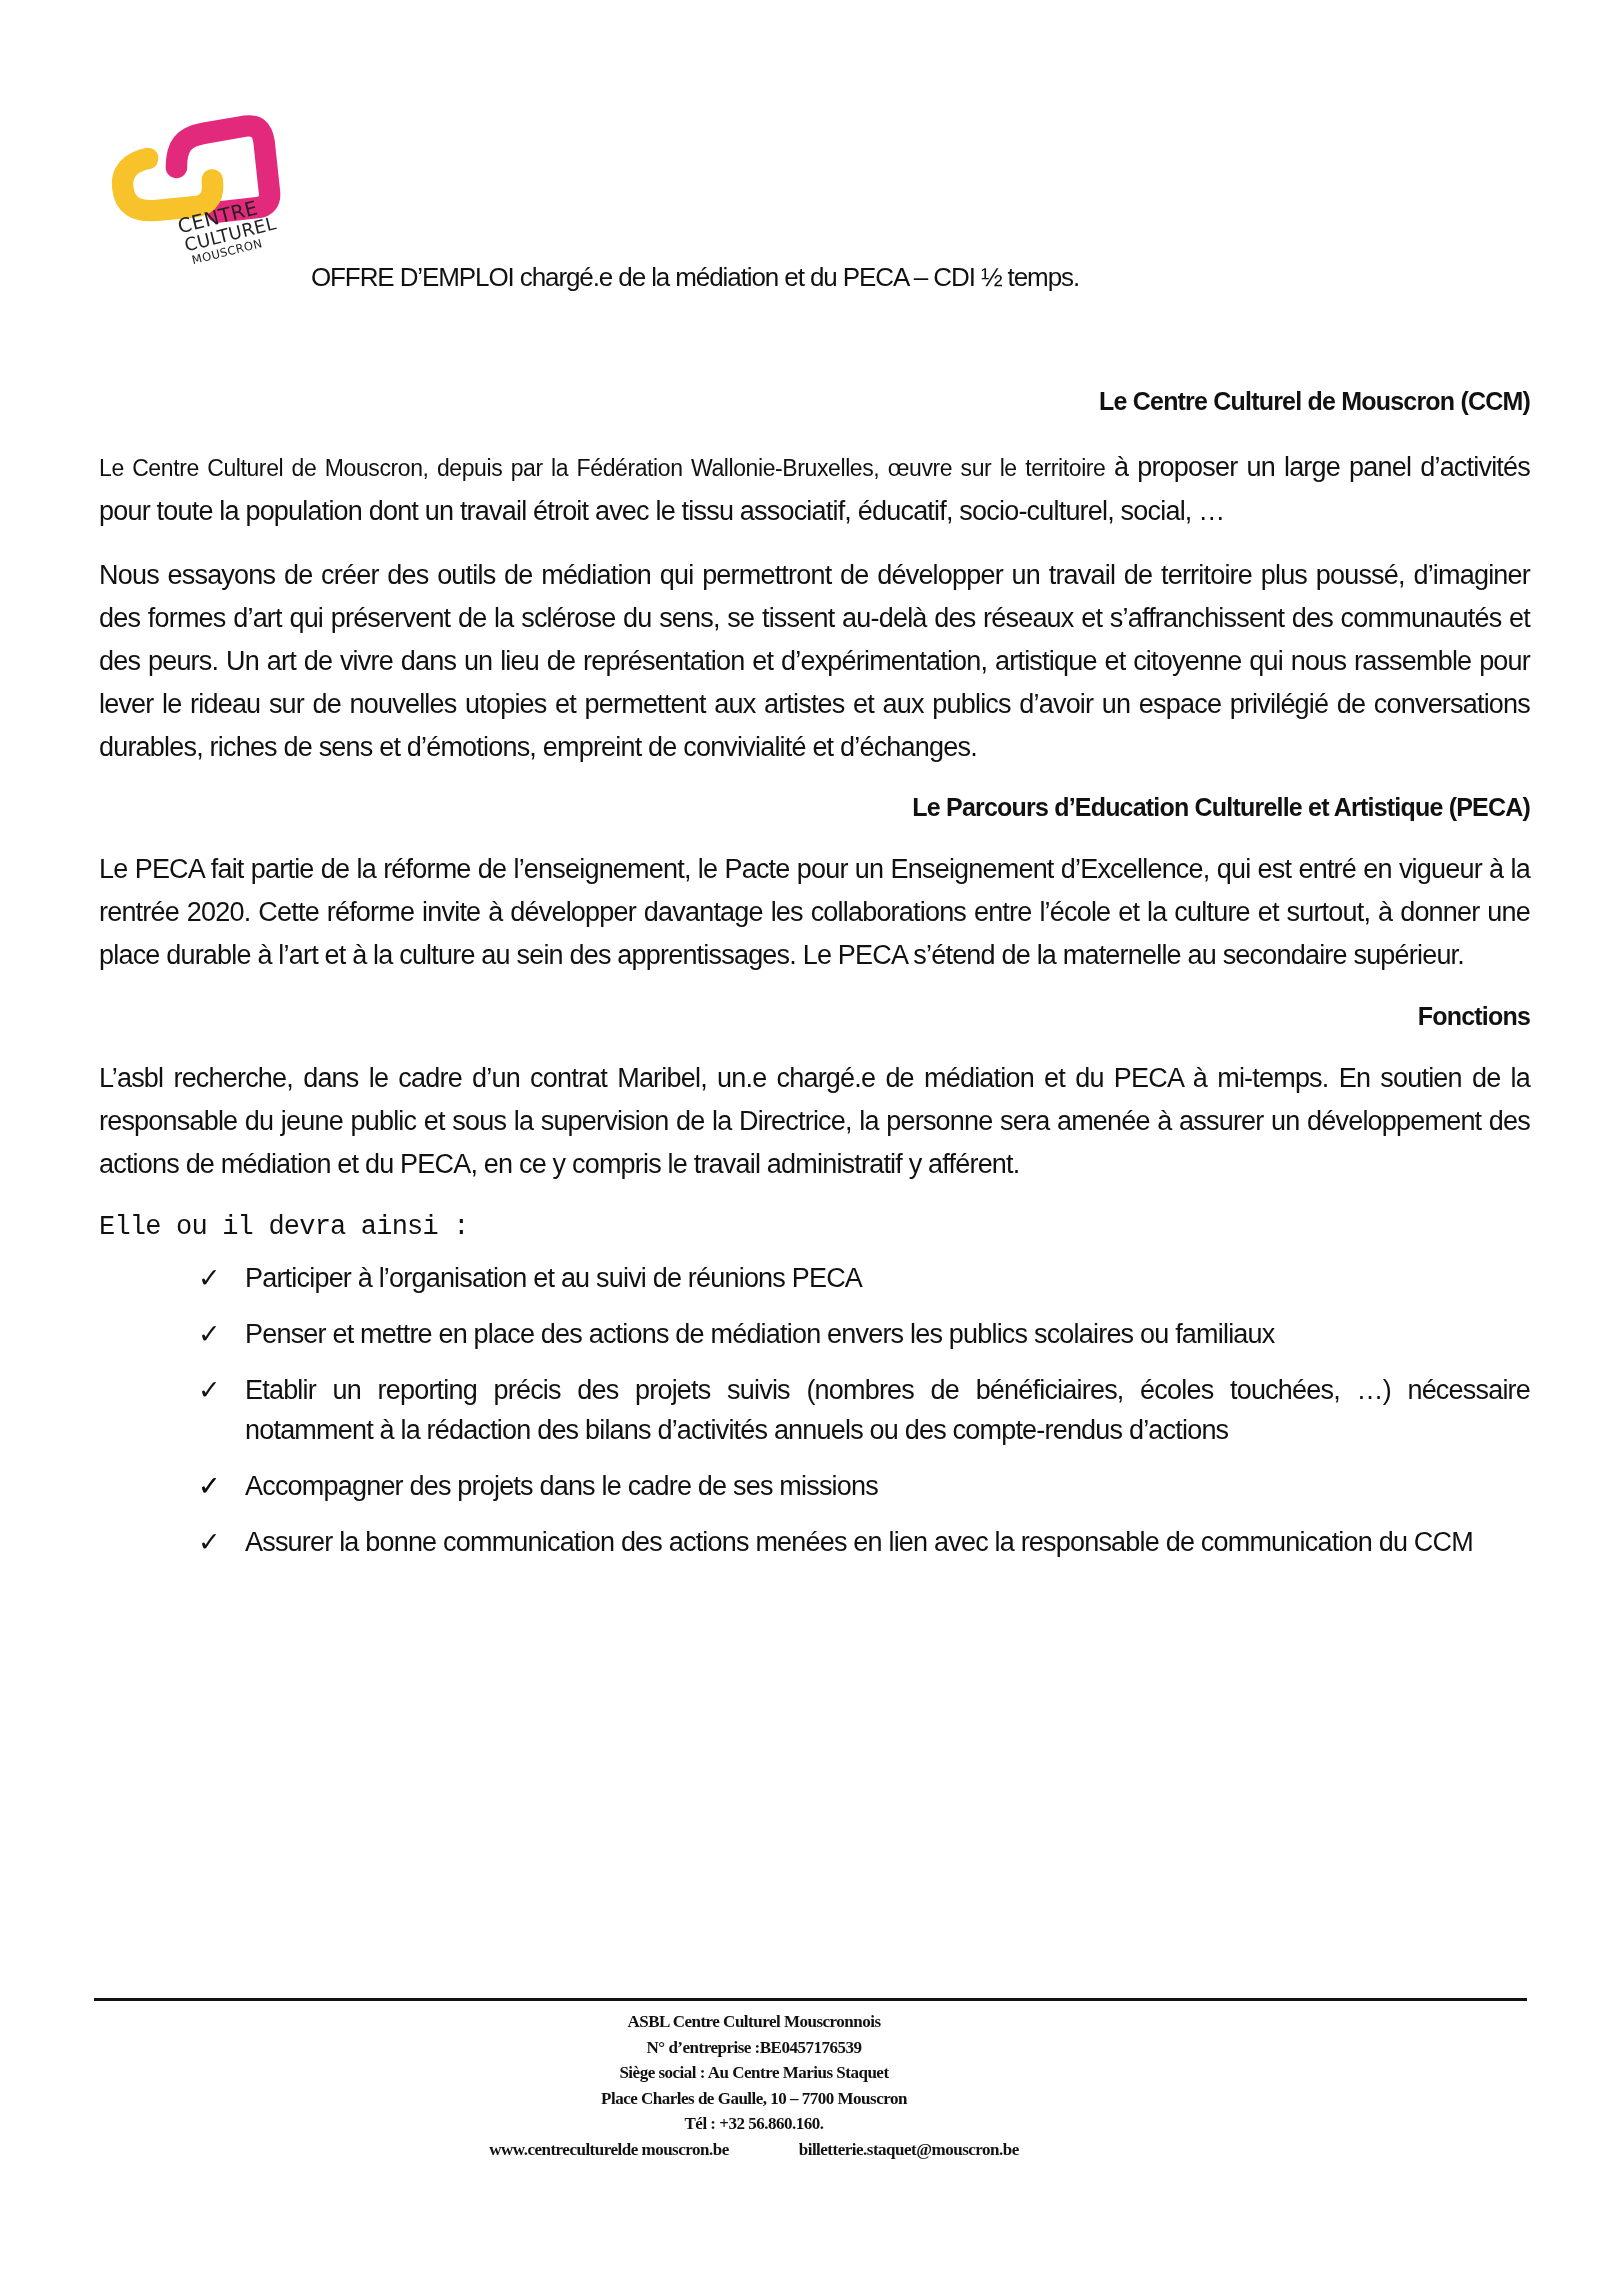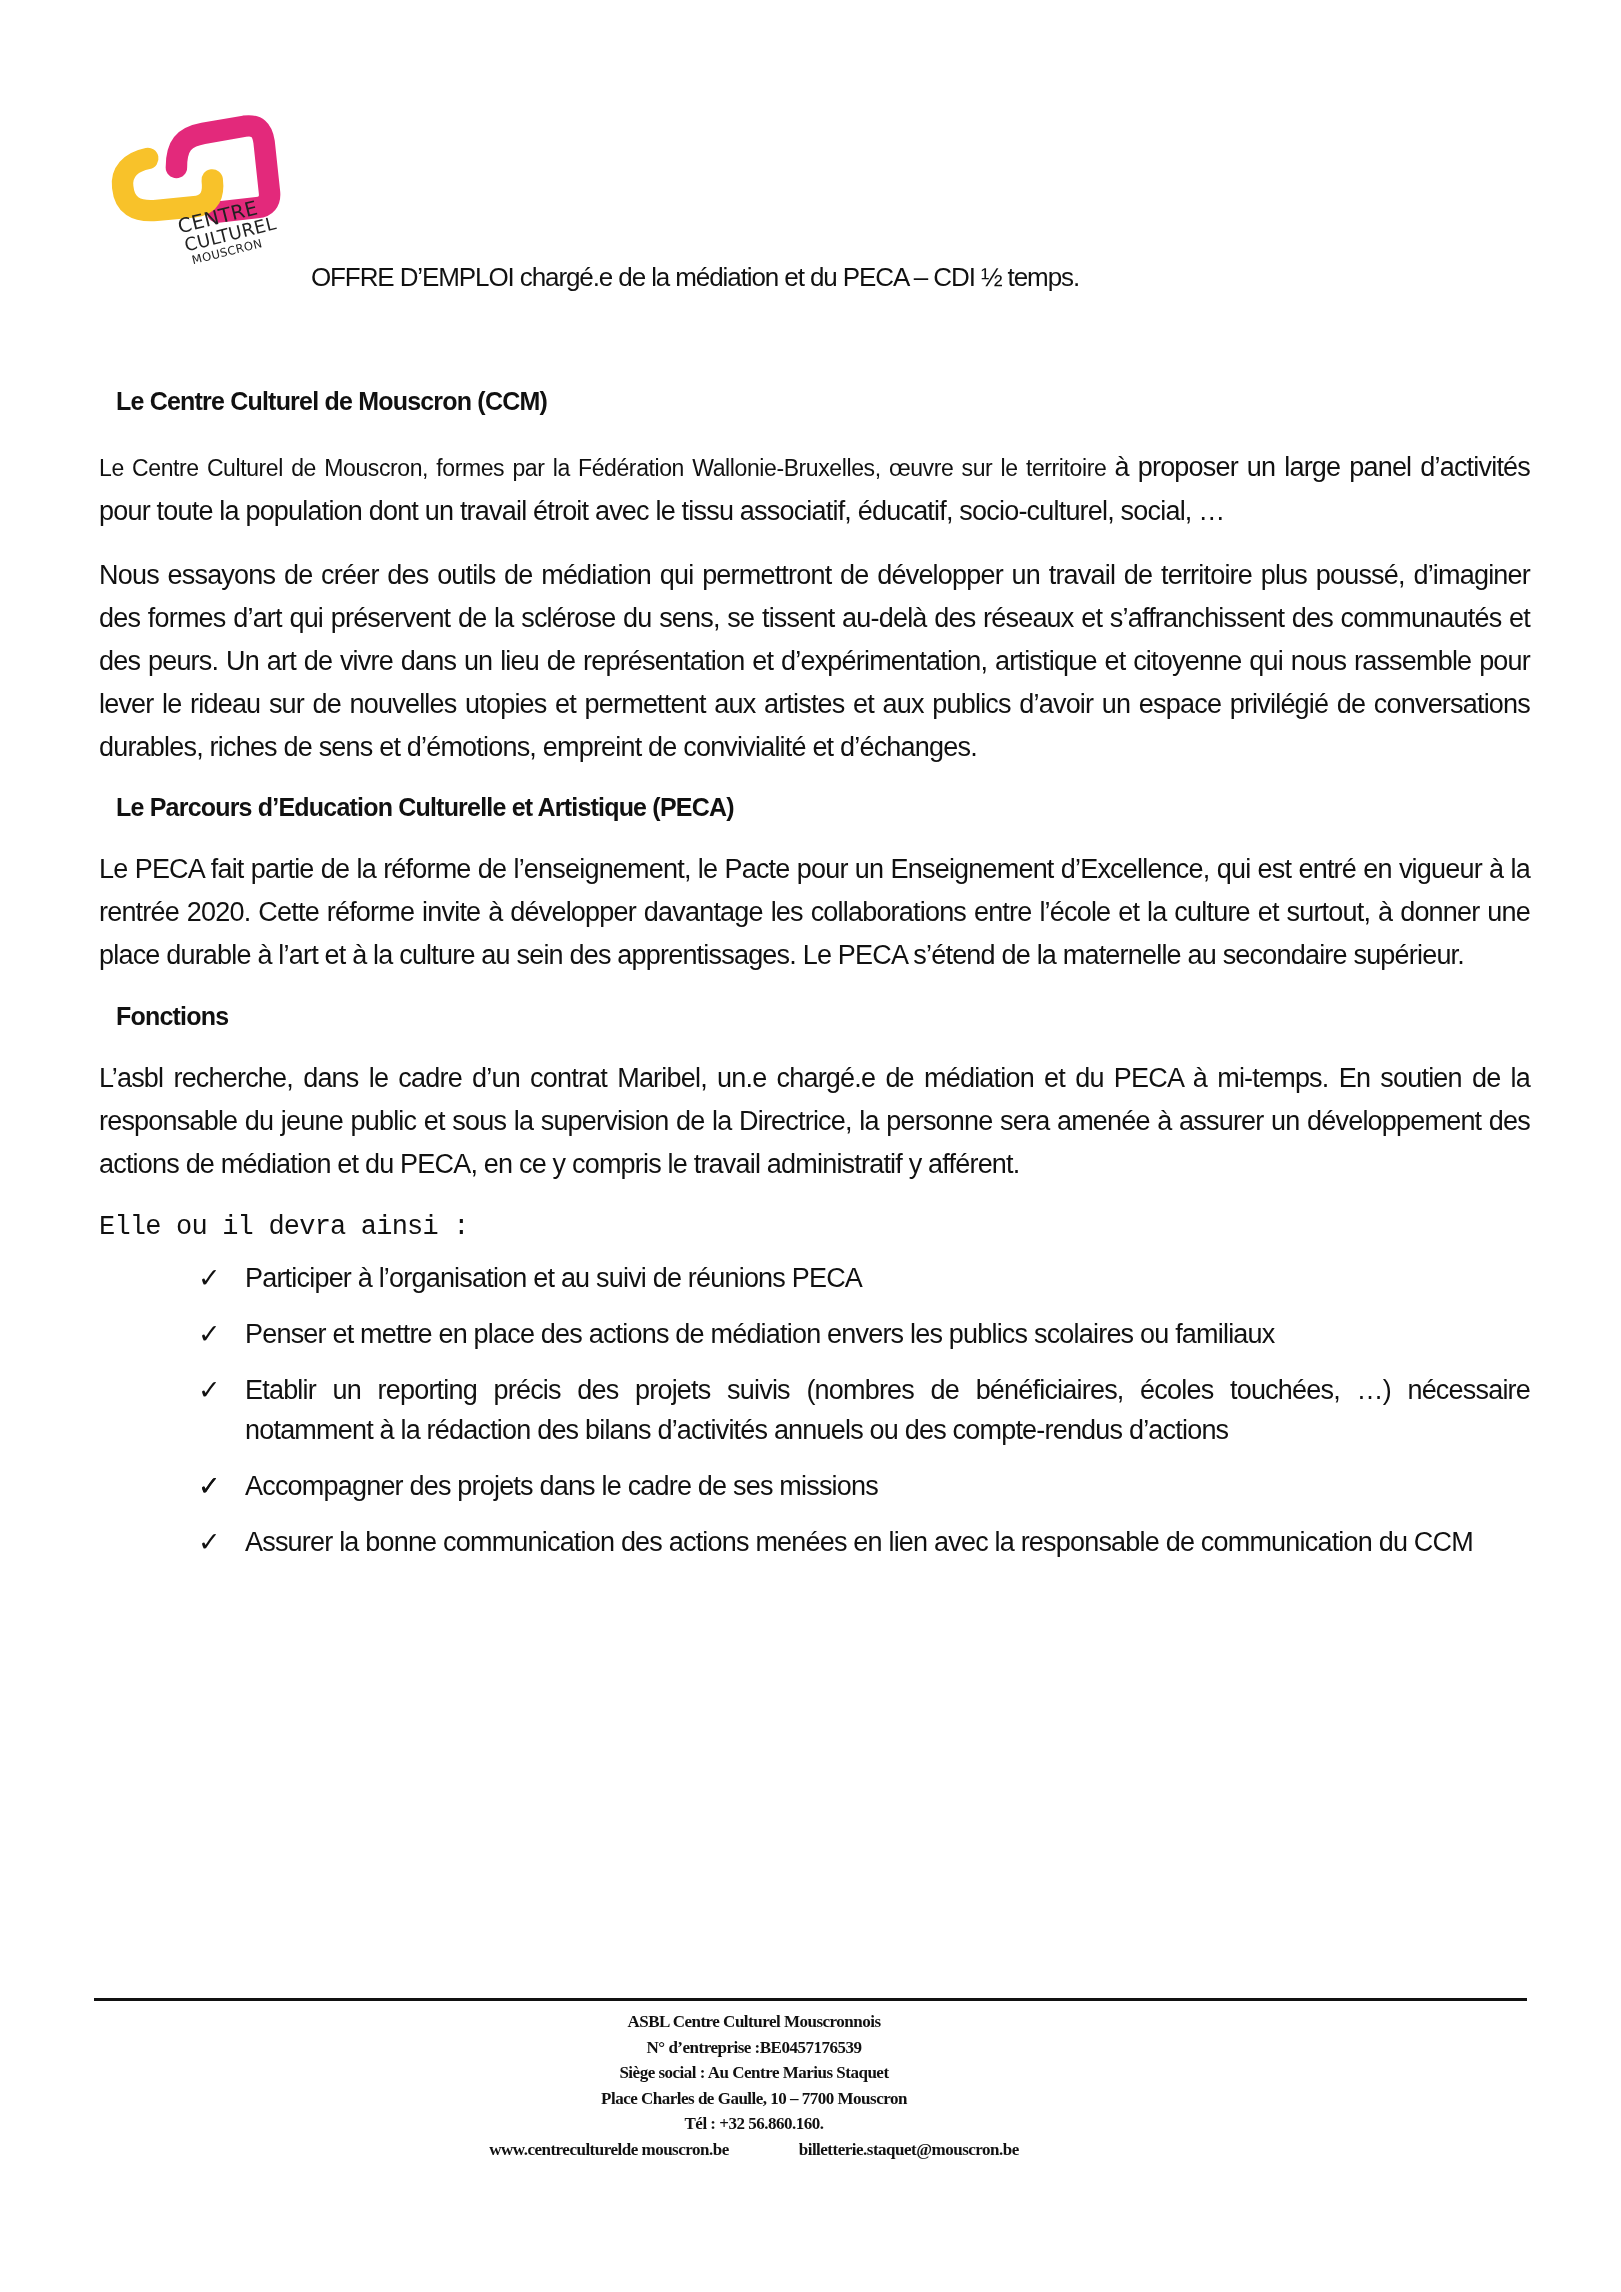--- a/index.html
+++ b/index.html
@@ -64,23 +64,24 @@
     .content {
       position: absolute;
       left: 99px;
       top: 383px;
       width: 1431px;
     }
     .section-heading {
       font-weight: bold;
       font-size: 25px;
       letter-spacing: -0.8px;
-      margin: 0 0 27px 17px;
+      margin: 0 0 27px 0;
       line-height: 36px;
       color: #111;
+      text-align: right;
     }
     .para {
       font-size: 27px;
       line-height: 43px;
       text-align: justify;
       letter-spacing: -0.8px;
       word-spacing: 0px;
       margin: 0 0 20.6px 0;
       color: #111;
     }
@@ -162,21 +163,21 @@
       <span class="l2">CULTUREL</span>
       <span class="l3">MOUSCRON</span>
     </div>
   </div>
 
   <div class="doc-title">OFFRE D’EMPLOI chargé.e de la médiation et du PECA – CDI ½ temps.</div>
 
   <div class="content">
 
     <div class="section-heading h1">Le Centre Culturel de Mouscron (CCM)</div>
-    <p class="para"><span class="small">Le Centre Culturel de Mouscron, formes par la Fédération Wallonie-Bruxelles, œuvre sur le territoire </span><span>à proposer un large panel d’activités pour toute la population dont un travail étroit avec le tissu associatif, éducatif, socio-culturel, social, …</span></p>
+    <p class="para"><span class="small">Le Centre Culturel de Mouscron, depuis par la Fédération Wallonie-Bruxelles, œuvre sur le territoire </span><span>à proposer un large panel d’activités pour toute la population dont un travail étroit avec le tissu associatif, éducatif, socio-culturel, social, …</span></p>
     <p class="para">Nous essayons de créer des outils de médiation qui permettront de développer un travail de territoire plus poussé, d’imaginer des formes d’art qui préservent de la sclérose du sens, se tissent au-delà des réseaux et s’affranchissent des communautés et des peurs. Un art de vivre dans un lieu de représentation et d’expérimentation, artistique et citoyenne qui nous rassemble pour lever le rideau sur de nouvelles utopies et permettent aux artistes et aux publics d’avoir un espace privilégié de conversations durables, riches de sens et d’émotions, empreint de convivialité et d’échanges.</p>
 
     <div class="section-heading h2">Le Parcours d’Education Culturelle et Artistique (PECA)</div>
     <p class="para">Le PECA fait partie de la réforme de l’enseignement, le Pacte pour un Enseignement d’Excellence, qui est entré en vigueur à la rentrée 2020. Cette réforme invite à développer davantage les collaborations entre l’école et la culture et surtout, à donner une place durable à l’art et à la culture au sein des apprentissages. Le PECA s’étend de la maternelle au secondaire supérieur.</p>
 
     <div class="section-heading h3">Fonctions</div>
     <p class="para">L’asbl recherche, dans le cadre d’un contrat Maribel, un.e chargé.e de médiation et du PECA à mi-temps. En soutien de la responsable du jeune public et sous la supervision de la Directrice, la personne sera amenée à assurer un développement des actions de médiation et du PECA, en ce y compris le travail administratif y afférent.</p>
     <p class="para" style="margin-bottom:7.2px;font-family:Liberation Mono, monospace;">Elle ou il devra ainsi :</p>
 
     <ul class="task-list">

